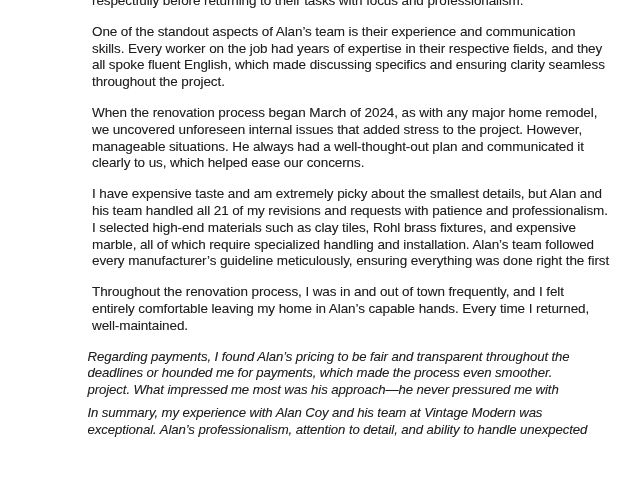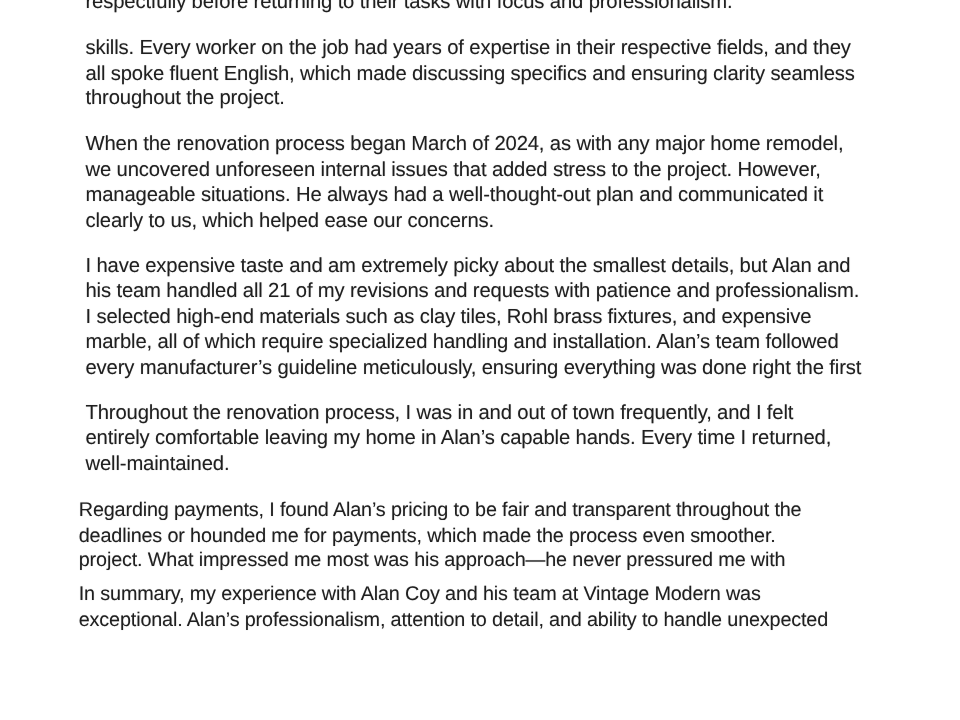--- a/index.html
+++ b/index.html
@@ -11,57 +11,60 @@
     height: 480px;
     overflow: hidden;
     background: #ffffff;
     font-family: "Liberation Sans", "DejaVu Sans", sans-serif;
   }
   .page {
     width: 580px;
     height: 480px;
     overflow: hidden;
     background: #ffffff;
+    padding-left: 35px;
   }
   .doc {
     padding-left: 57px;
     padding-right: 30px;
   }
   .para {
     margin: 14px 0 0 0;
     font-size: 13.5px;
     line-height: 16.8px;
     letter-spacing: -0.1px;
     color: #1f1f1f;
     text-shadow: 0 0 0.6px rgba(31,31,31,0.35);
   }
   .para:first-child {
     margin-top: -7px; 
   }
   .para.shift {
     margin-left: -4.5px;
     font-size: 13.2px;
+    font-style: italic;
   }
   .para.tight {
     margin-top: 6px;
   }
   .line {
     display: block;
     white-space: nowrap;
   }
 </style>
 </head>
 <body>
 
 <main class="page">
   <section class="doc">
       <p class="para">
         <span class="line">respectfully before returning to their tasks with focus and professionalism.</span>
       </p>
       <p class="para">
+        <span class="line">One of the standout aspects of Alan’s team is their experience and communication</span>
         <span class="line">skills. Every worker on the job had years of expertise in their respective fields, and they</span>
         <span class="line">all spoke fluent English, which made discussing specifics and ensuring clarity seamless</span>
         <span class="line">throughout the project.</span>
       </p>
       <p class="para">
         <span class="line">When the renovation process began March of 2024, as with any major home remodel,</span>
         <span class="line">we uncovered unforeseen internal issues that added stress to the project. However,</span>
         <span class="line">manageable situations. He always had a well-thought-out plan and communicated it</span>
         <span class="line">clearly to us, which helped ease our concerns.</span>
       </p>

